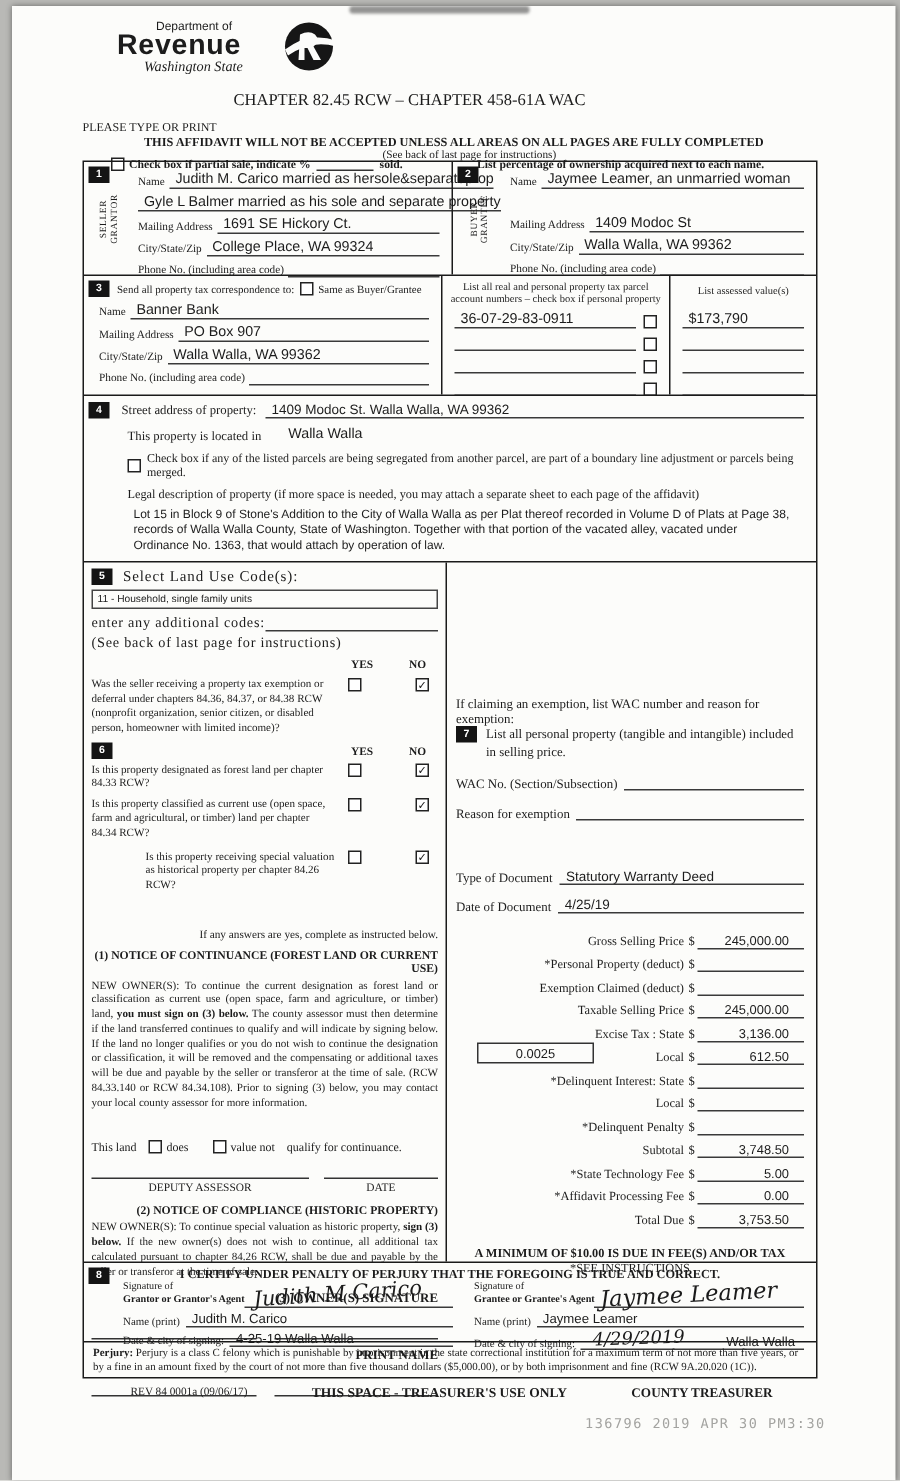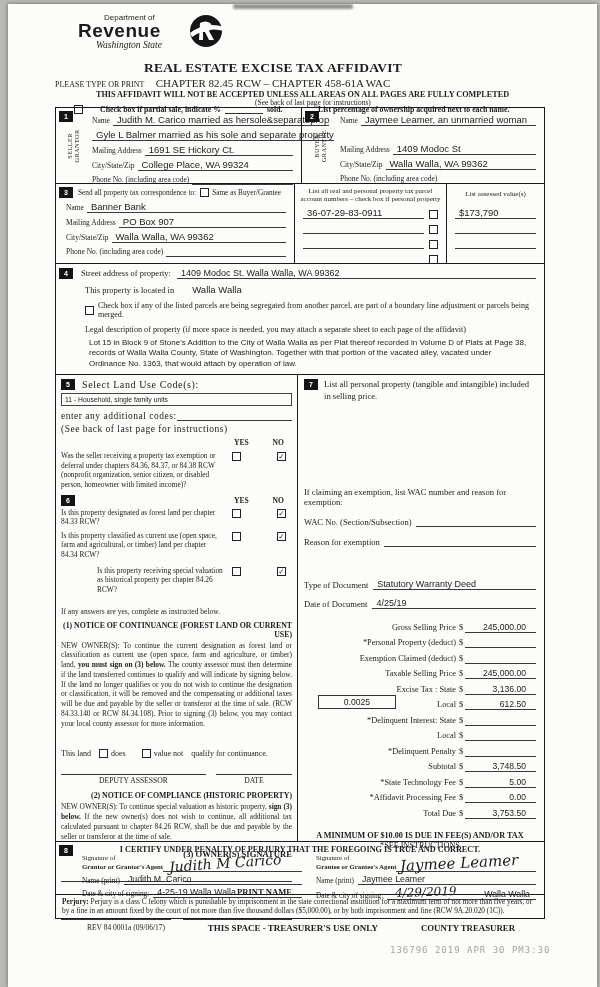--- a/index.html
+++ b/index.html
@@ -75,29 +75,28 @@
     <div class="logo-dept">Department of</div>
     <div class="logo-name">Revenue</div>
     <div class="logo-state">Washington State</div>
     <svg class="logo-mark" viewBox="0 0 40 36">
       <circle cx="20" cy="18" r="16" fill="#161616"></circle>
       <path d="M4 20 Q 20 8 38 14 L 38 18 Q 22 13 6 24 Z" fill="#fcfcfa"></path>
       <path d="M14 10 q 6 -3 10 0 q 4 4 -1 8 l 5 9 l -5 0 l -4 -8 l -2 0 l 0 8 l -4 0 Z" fill="#fcfcfa"></path>
     </svg>
   </div>
   <div class="hdr-title">
-    <div class="t1">REAL ESTATE EXCISE TAX AFFIDAVIT</div>
     <div class="t2">CHAPTER 82.45 RCW – CHAPTER 458-61A WAC</div>
   </div>
   <div class="please">PLEASE TYPE OR PRINT</div>
   <div class="notacc">THIS AFFIDAVIT WILL NOT BE ACCEPTED UNLESS ALL AREAS ON ALL PAGES ARE FULLY COMPLETED</div>
   <div class="seeback">(See back of last page for instructions)</div>
   <div class="partial">
     <span class="cb"></span>
-    <span style="margin-left:17px">Check box if partial sale, indicate %</span>
+    <span style="margin-left:3px">Check box if partial sale, indicate %</span>
     <span style="display:inline-block;width:38px;border-bottom:1px solid #333;margin:0 4px;"></span>
     <span>sold.</span>
   </div>
   <div class="ownote">List percentage of ownership acquired next to each name.</div>
 
   <div class="formbox">
 
     <div class="row" style="height:75px;">
       <div class="cell" style="width:245px;">
         <span class="badge" style="position:absolute;left:3px;top:3px;">1</span>
@@ -312,21 +311,21 @@
             <span class="cb"><span>✓</span></span>
           </span>
         </div>
         <div class="qrow" style="margin-top:6px;margin-left:36px;">
           <span class="qtext">Is this property receiving special valuation as historical property per chapter 84.26 RCW?</span>
           <span class="qboxes">
             <span class="cb"></span>
             <span class="cb"><span>✓</span></span>
           </span>
         </div>
-        <div style="font-size:7.5px;margin-top:12px;">If any answers are yes, complete as instructed below.</div>
+        <div style="font-size:7.5px;margin-top:23px;text-align:right;">If any answers are yes, complete as instructed below.</div>
         <div class="ntitle">(1) NOTICE OF CONTINUANCE (FOREST LAND OR CURRENT USE)</div>
         <div class="npara"><span>NEW OWNER(S): To continue the current designation as forest land or classification as current use (open space, farm and agriculture, or timber) land, </span><b>you must sign on (3) below.</b><span> The county assessor must then determine if the land transferred continues to qualify and will indicate by signing below. If the land no longer qualifies or you do not wish to continue the designation or classification, it will be removed and the compensating or additional taxes will be due and payable by the seller or transferor at the time of sale. (RCW 84.33.140 or RCW 84.34.108). Prior to signing (3) below, you may contact your local county assessor for more information.</span></div>
         <div style="display:flex;align-items:center;margin-top:21px;font-size:8px;">
           <span>This land</span>
           <span class="cb" style="margin-left:8px;"></span>
           <span style="margin-left:3px;">does</span>
           <span class="cb" style="margin-left:16px;"></span>
           <span style="margin-left:3px;">value not</span>
           <span style="margin-left:8px;">qualify for continuance.</span>
         </div>
@@ -350,25 +349,25 @@
         </div>
         <div class="ntitle" style="margin-top:5px;font-size:8.6px;">PRINT NAME</div>
         <div style="display:flex;margin-top:22px;">
           <span style="flex:1;border-bottom:1px solid #333;"></span>
           <span style="width:12px;"></span>
           <span style="flex:1;border-bottom:1px solid #333;"></span>
         </div>
       </div>
 
       <div class="cell" style="flex:1;padding:4px 8px 0 6px;">
+        <div style="font-size:8.6px;margin-top:85px;">If claiming an exemption, list WAC number and reason for exemption:</div>
         <div style="display:flex;align-items:flex-start;">
           <span class="badge">7</span>
           <span style="font-size:8.6px;margin-left:6px;line-height:1.35;">List all personal property (tangible and intangible) included in selling price.</span>
         </div>
-        <div style="font-size:8.6px;margin-top:85px;">If claiming an exemption, list WAC number and reason for exemption:</div>
         <div style="display:flex;align-items:flex-end;margin-top:9px;">
           <span style="font-size:8.6px;padding-right:4px;">WAC No. (Section/Subsection)</span>
           <span class="uline"></span>
         </div>
         <div style="display:flex;align-items:flex-end;margin-top:9px;">
           <span style="font-size:8.6px;padding-right:4px;">Reason for exemption</span>
           <span class="uline"></span>
         </div>
         <div style="display:flex;align-items:flex-end;margin-top:32px;">
           <span style="font-size:8.6px;padding-right:5px;">Type of Document</span>

